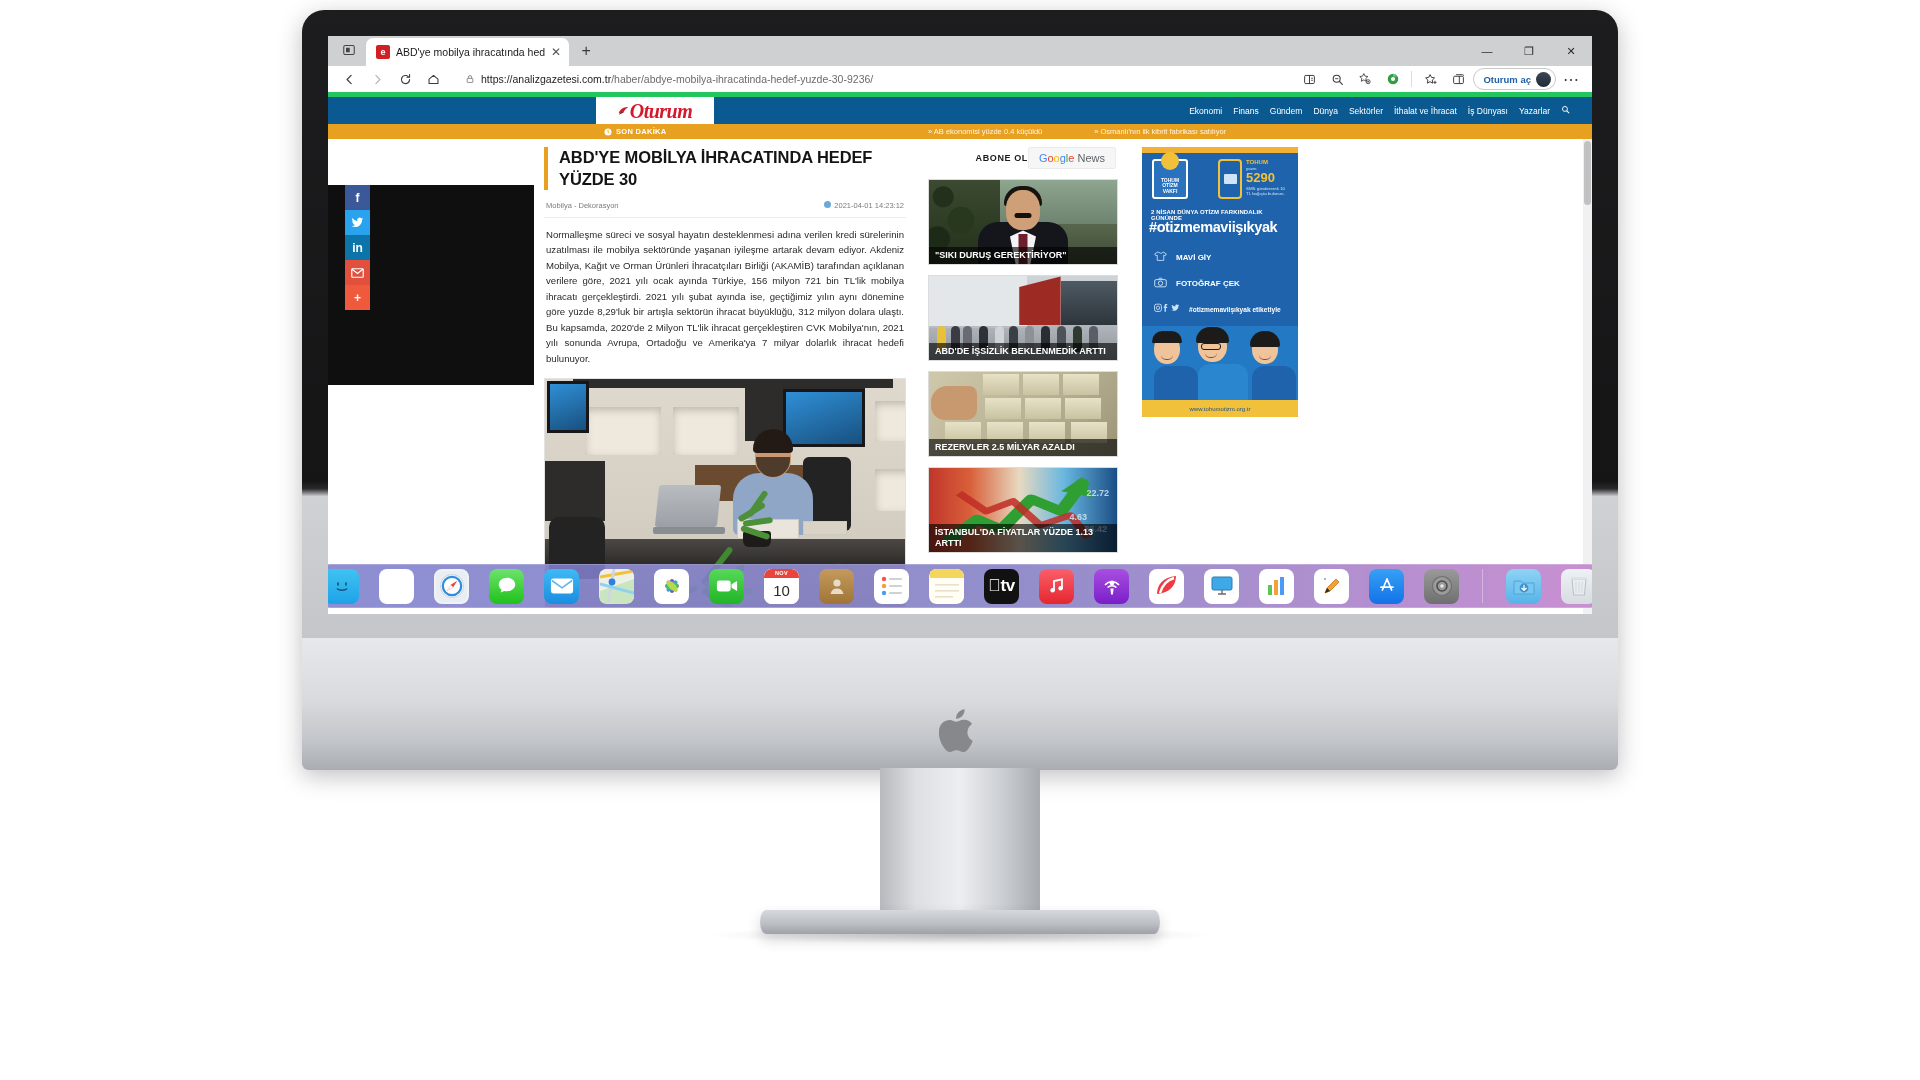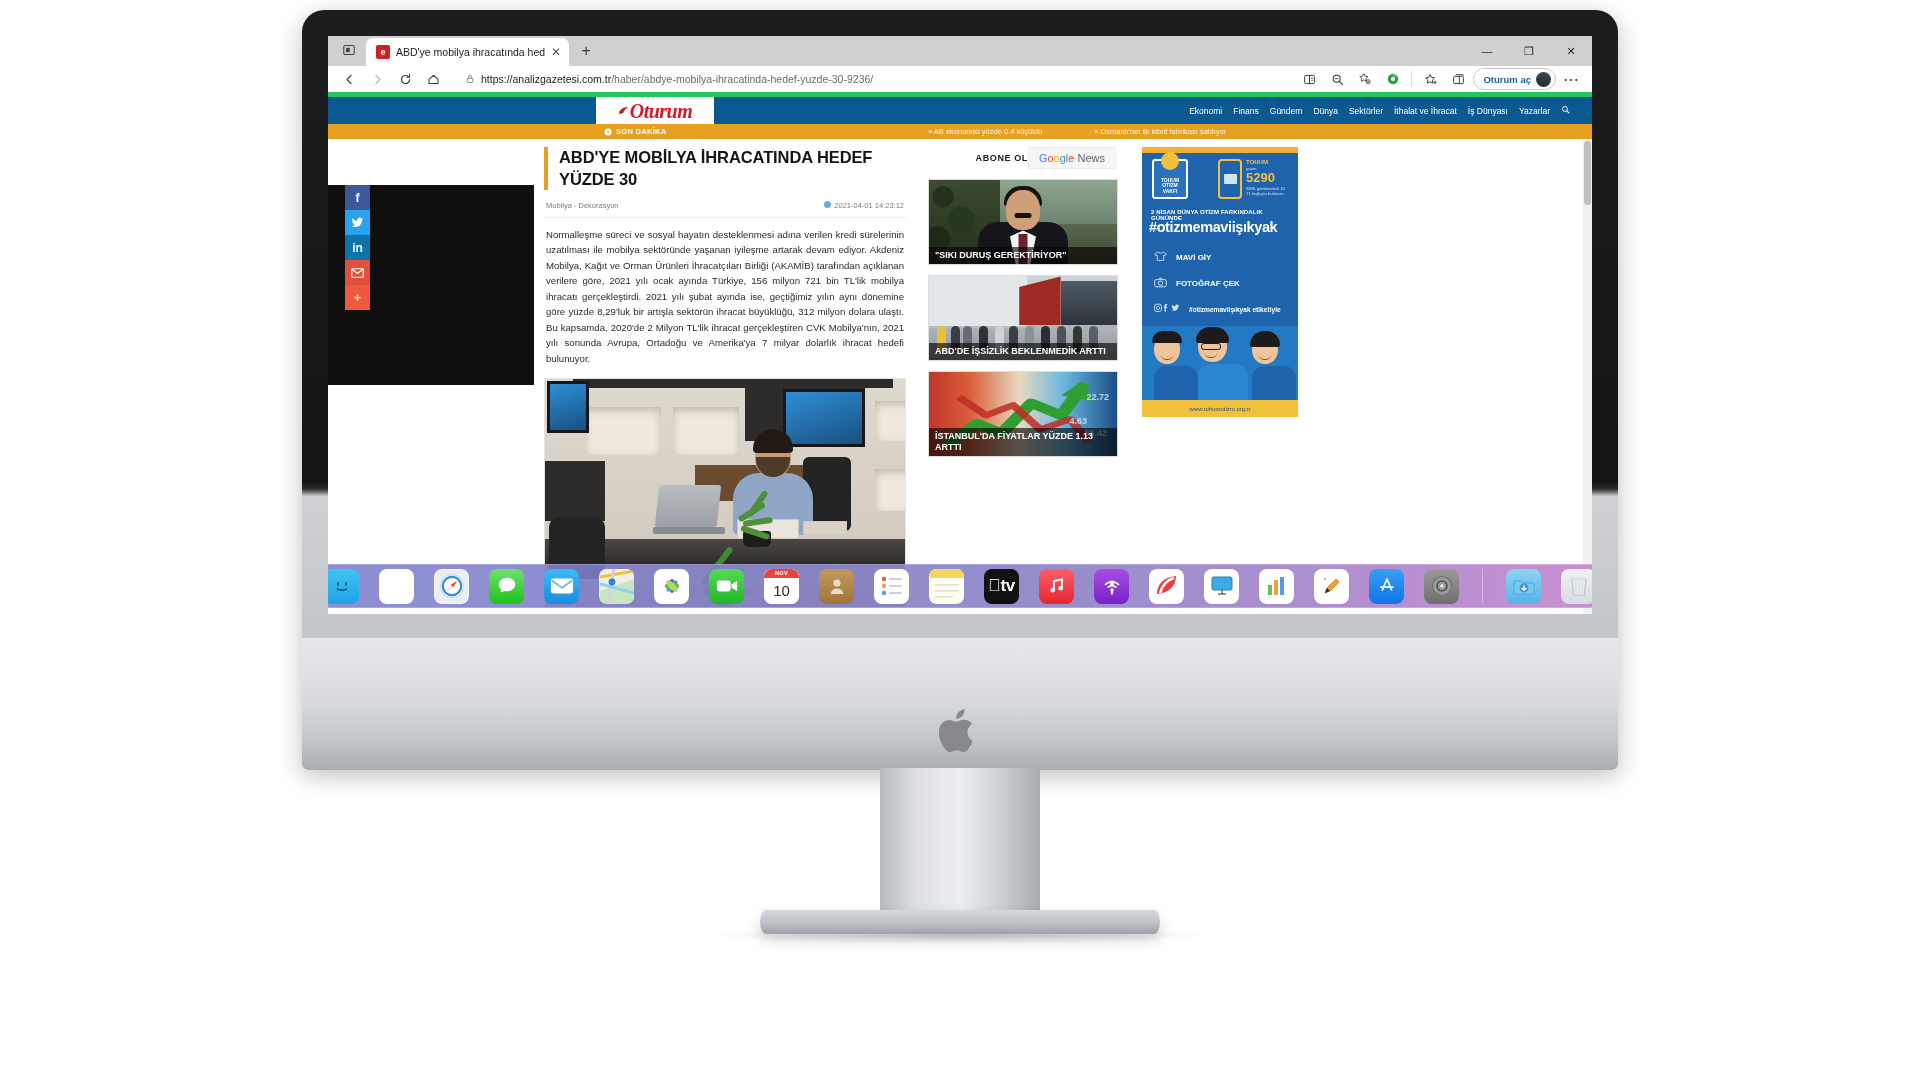--- a/index.html
+++ b/index.html
@@ -799,20 +799,36 @@
                   <span class="ppl" style="left:80px;background:#3a3f46;"></span>
                   <span class="ppl" style="left:96px;background:#8d9196;"></span>
                   <span class="ppl" style="left:112px;background:#2a2e33;"></span>
                   <span class="ppl" style="left:128px;background:#4e5359;"></span>
                   <span class="ppl" style="left:144px;background:#2f3a31;"></span>
                   <span class="ppl" style="left:160px;background:#5a5f66;"></span>
                 </div>
                 <div class="cap">ABD'DE İŞSİZLİK BEKLENMEDİK ARTTI</div>
               </div>
 
+              <div class="news-card">
+                <div class="thumb t3">
+                  <span class="bill" style="left:54px;top:2px;"></span>
+                    <span class="bill" style="left:94px;top:2px;"></span>
+                  <span class="bill" style="left:134px;top:2px;"></span>
+                    <span class="bill" style="left:56px;top:26px;"></span>
+                  <span class="bill" style="left:96px;top:26px;"></span>
+                    <span class="bill" style="left:136px;top:26px;"></span>
+                  <span class="bill" style="left:16px;top:50px;"></span>
+                    <span class="bill" style="left:58px;top:50px;"></span>
+                  <span class="bill" style="left:100px;top:50px;"></span>
+                    <span class="bill" style="left:142px;top:50px;"></span>
+                  <span class="hand"></span>
+                </div>
+                <div class="cap">REZERVLER 2.5 MİLYAR AZALDI</div>
+              </div>
 
               <div class="news-card">
                 <div class="thumb t4">
                   <svg class="arrow-g" viewBox="0 0 100 70" preserveAspectRatio="none" style="position:absolute;left:8%;top:8%;width:80%;height:84%;">
                     <polyline points="4,64 22,44 38,54 58,24 78,36 92,8" fill="none" stroke="#2f9e33" stroke-width="9" stroke-linejoin="round" stroke-linecap="round"></polyline>
                     <polygon points="92,2 99,22 78,16" fill="#2f9e33"></polygon>
                     <polyline points="10,18 28,36 46,26 64,50 84,40 96,62" fill="none" stroke="#c02b24" stroke-width="6" stroke-linejoin="round" opacity=".85"></polyline>
                   </svg>
                   <span class="num" style="right:8px;top:20px;">22.72</span>
                   <span class="num" style="right:30px;top:44px;">4.63</span>

